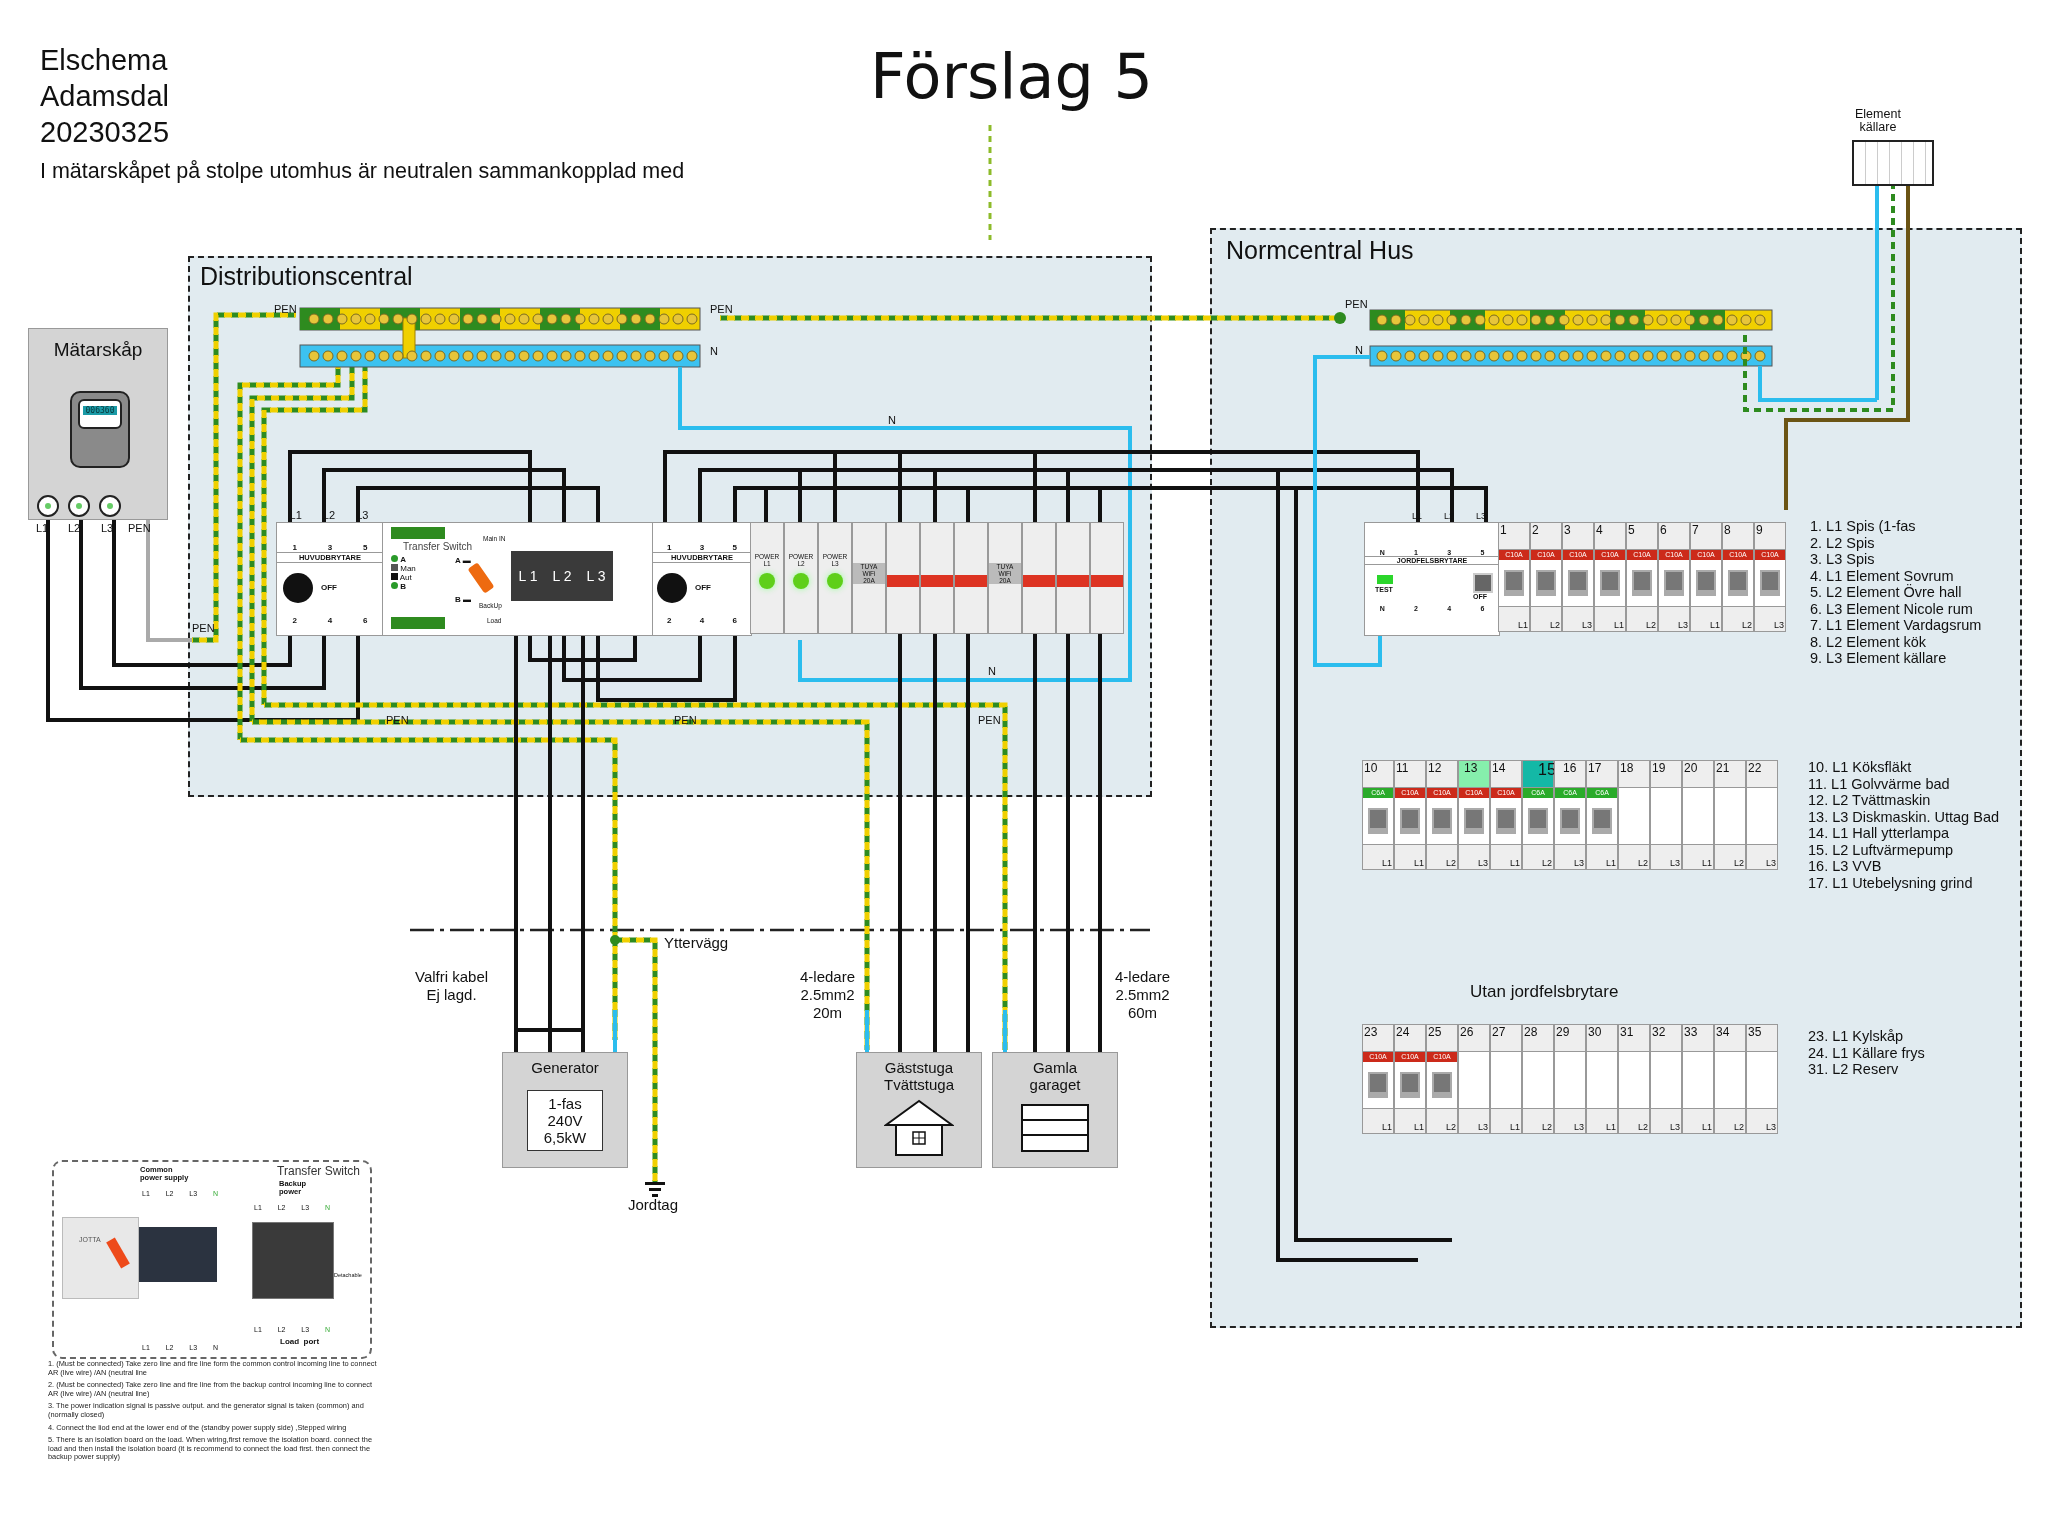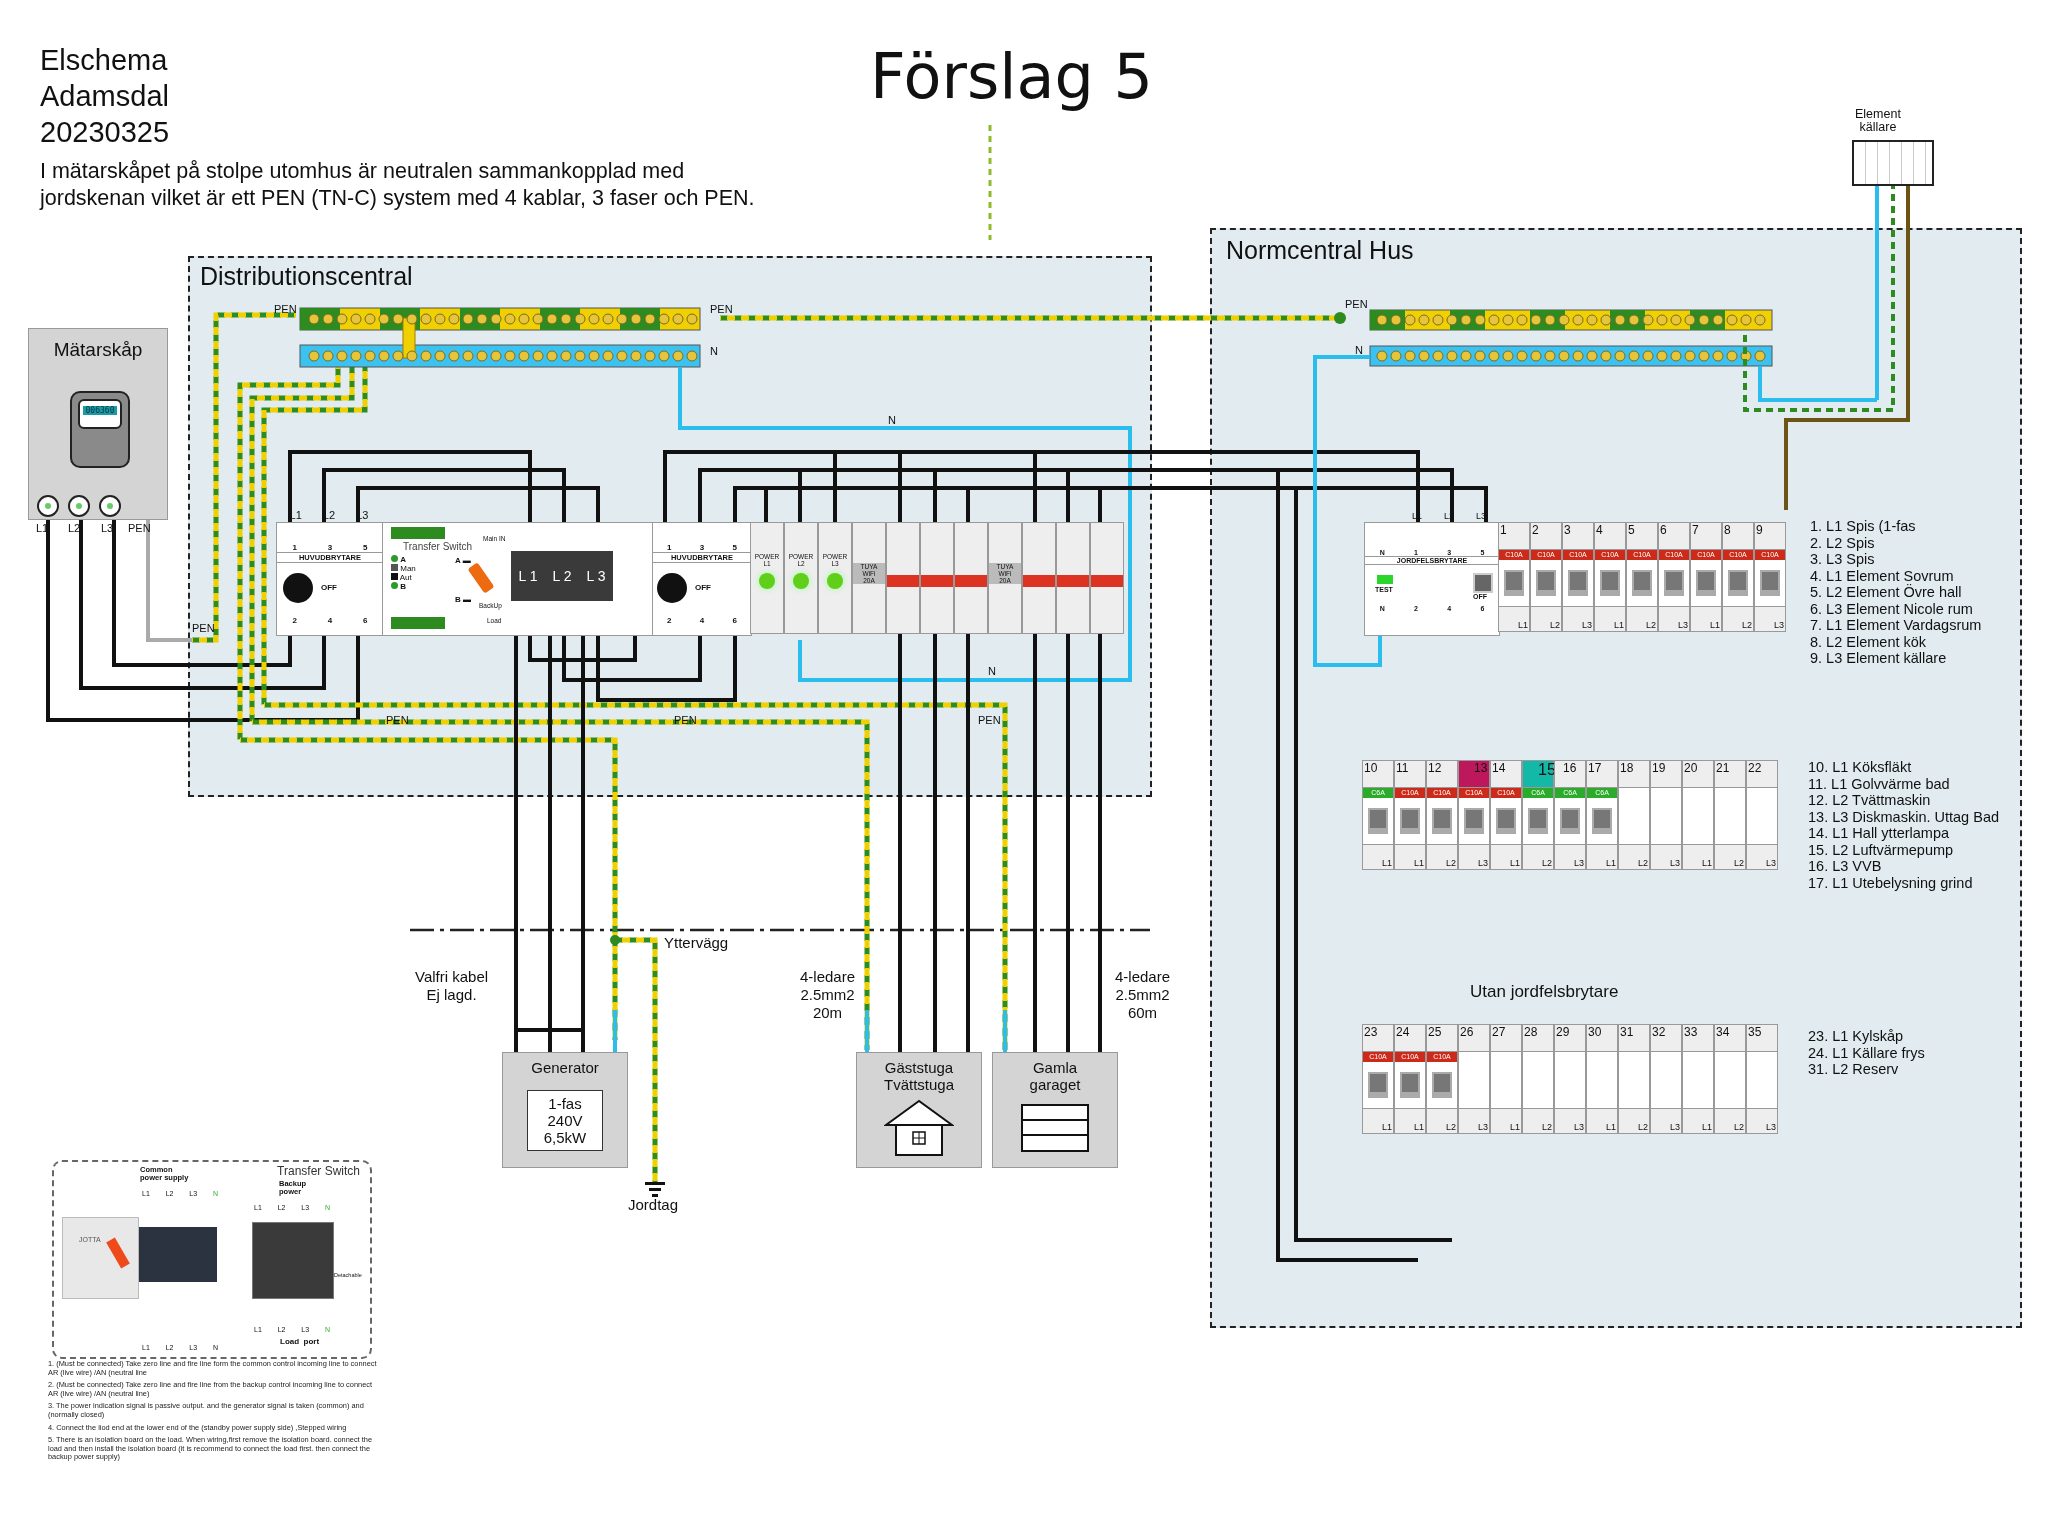--- a/index.html
+++ b/index.html
@@ -22,21 +22,20 @@
 </head>
 <body>
 
 <div class="abs title-block">
   <div>Elschema</div>
   <div>Adamsdal</div>
   <div>20230325</div>
 </div>
 <div class="abs desc">
   <div>I mätarskåpet på stolpe utomhus är neutralen sammankopplad med</div>
-  <div>jordskenan vilket är ett PEN (TN-C) system med 4 kablar, 3 faser och PEN.</div>
 </div>
 <div class="abs proposal">Förslag 5</div>
 
 <div class="abs panel" style="left:188px;top:256px;width:960px;height:537px;"></div>
 <div class="abs panel-title" style="left:200px;top:262px;">Distributionscentral</div>
 
 <div class="abs panel" style="left:1210px;top:228px;width:808px;height:1096px;"></div>
 <div class="abs panel-title" style="left:1226px;top:236px;">Normcentral Hus</div>
 
 <svg class="abs" style="left:0;top:0" width="2048" height="1521" viewBox="0 0 2048 1521">
@@ -602,21 +601,21 @@
     </div>
     <div style="width: 32px; height: 110px; background: rgb(255, 255, 255); border: 1px solid rgb(153, 153, 153); position: relative; box-sizing: border-box; font-family: &quot;Liberation Sans&quot;, sans-serif;">
       <div style="height: 26px; background: rgb(238, 238, 238); border-bottom: 1px solid rgb(153, 153, 153); font-size: 12px; padding-left: 1px;"><span>12</span></div>
       <div style="height: 10px; font-size: 7px; color: rgb(255, 255, 255); text-align: center; line-height: 10px; background: rgb(204, 42, 26);">C10A</div>
       <div style="width: 16px; height: 18px; margin: 10px auto; background: rgb(119, 119, 119); border-width: 2px 2px 6px; border-style: solid; border-color: rgb(170, 170, 170); border-image: initial;"></div>
       <div style="position: absolute; left: 0px; bottom: 0px; width: 30px; height: 24px; background: rgb(238, 238, 238); border-top: 1px solid rgb(153, 153, 153); font-size: 9px; text-align: right;">
         <span style="position: absolute; right: 1px; bottom: 1px;">L2</span>
       </div>
     </div>
     <div style="width: 32px; height: 110px; background: rgb(255, 255, 255); border: 1px solid rgb(153, 153, 153); position: relative; box-sizing: border-box; font-family: &quot;Liberation Sans&quot;, sans-serif;">
-      <div style="height: 26px; background: #be185d; border-bottom: 1px solid rgb(153, 153, 153); font-size: 12px; padding-left: 15px;"><span>13</span></div>
+      <div style="height: 26px; background: #86efac; border-bottom: 1px solid rgb(153, 153, 153); font-size: 12px; padding-left: 5px;"><span>13</span></div>
       <div style="height: 10px; font-size: 7px; color: rgb(255, 255, 255); text-align: center; line-height: 10px; background: rgb(204, 42, 26);">C10A</div>
       <div style="width: 16px; height: 18px; margin: 10px auto; background: rgb(119, 119, 119); border-width: 2px 2px 6px; border-style: solid; border-color: rgb(170, 170, 170); border-image: initial;"></div>
       <div style="position: absolute; left: 0px; bottom: 0px; width: 30px; height: 24px; background: rgb(238, 238, 238); border-top: 1px solid rgb(153, 153, 153); font-size: 9px; text-align: right;">
         <span style="position: absolute; right: 1px; bottom: 1px;">L3</span>
       </div>
     </div>
     <div style="width: 32px; height: 110px; background: rgb(255, 255, 255); border: 1px solid rgb(153, 153, 153); position: relative; box-sizing: border-box; font-family: &quot;Liberation Sans&quot;, sans-serif;">
       <div style="height: 26px; background: rgb(238, 238, 238); border-bottom: 1px solid rgb(153, 153, 153); font-size: 12px; padding-left: 1px;"><span>14</span></div>
       <div style="height: 10px; font-size: 7px; color: rgb(255, 255, 255); text-align: center; line-height: 10px; background: rgb(204, 42, 26);">C10A</div>
       <div style="width: 16px; height: 18px; margin: 10px auto; background: rgb(119, 119, 119); border-width: 2px 2px 6px; border-style: solid; border-color: rgb(170, 170, 170); border-image: initial;"></div>

